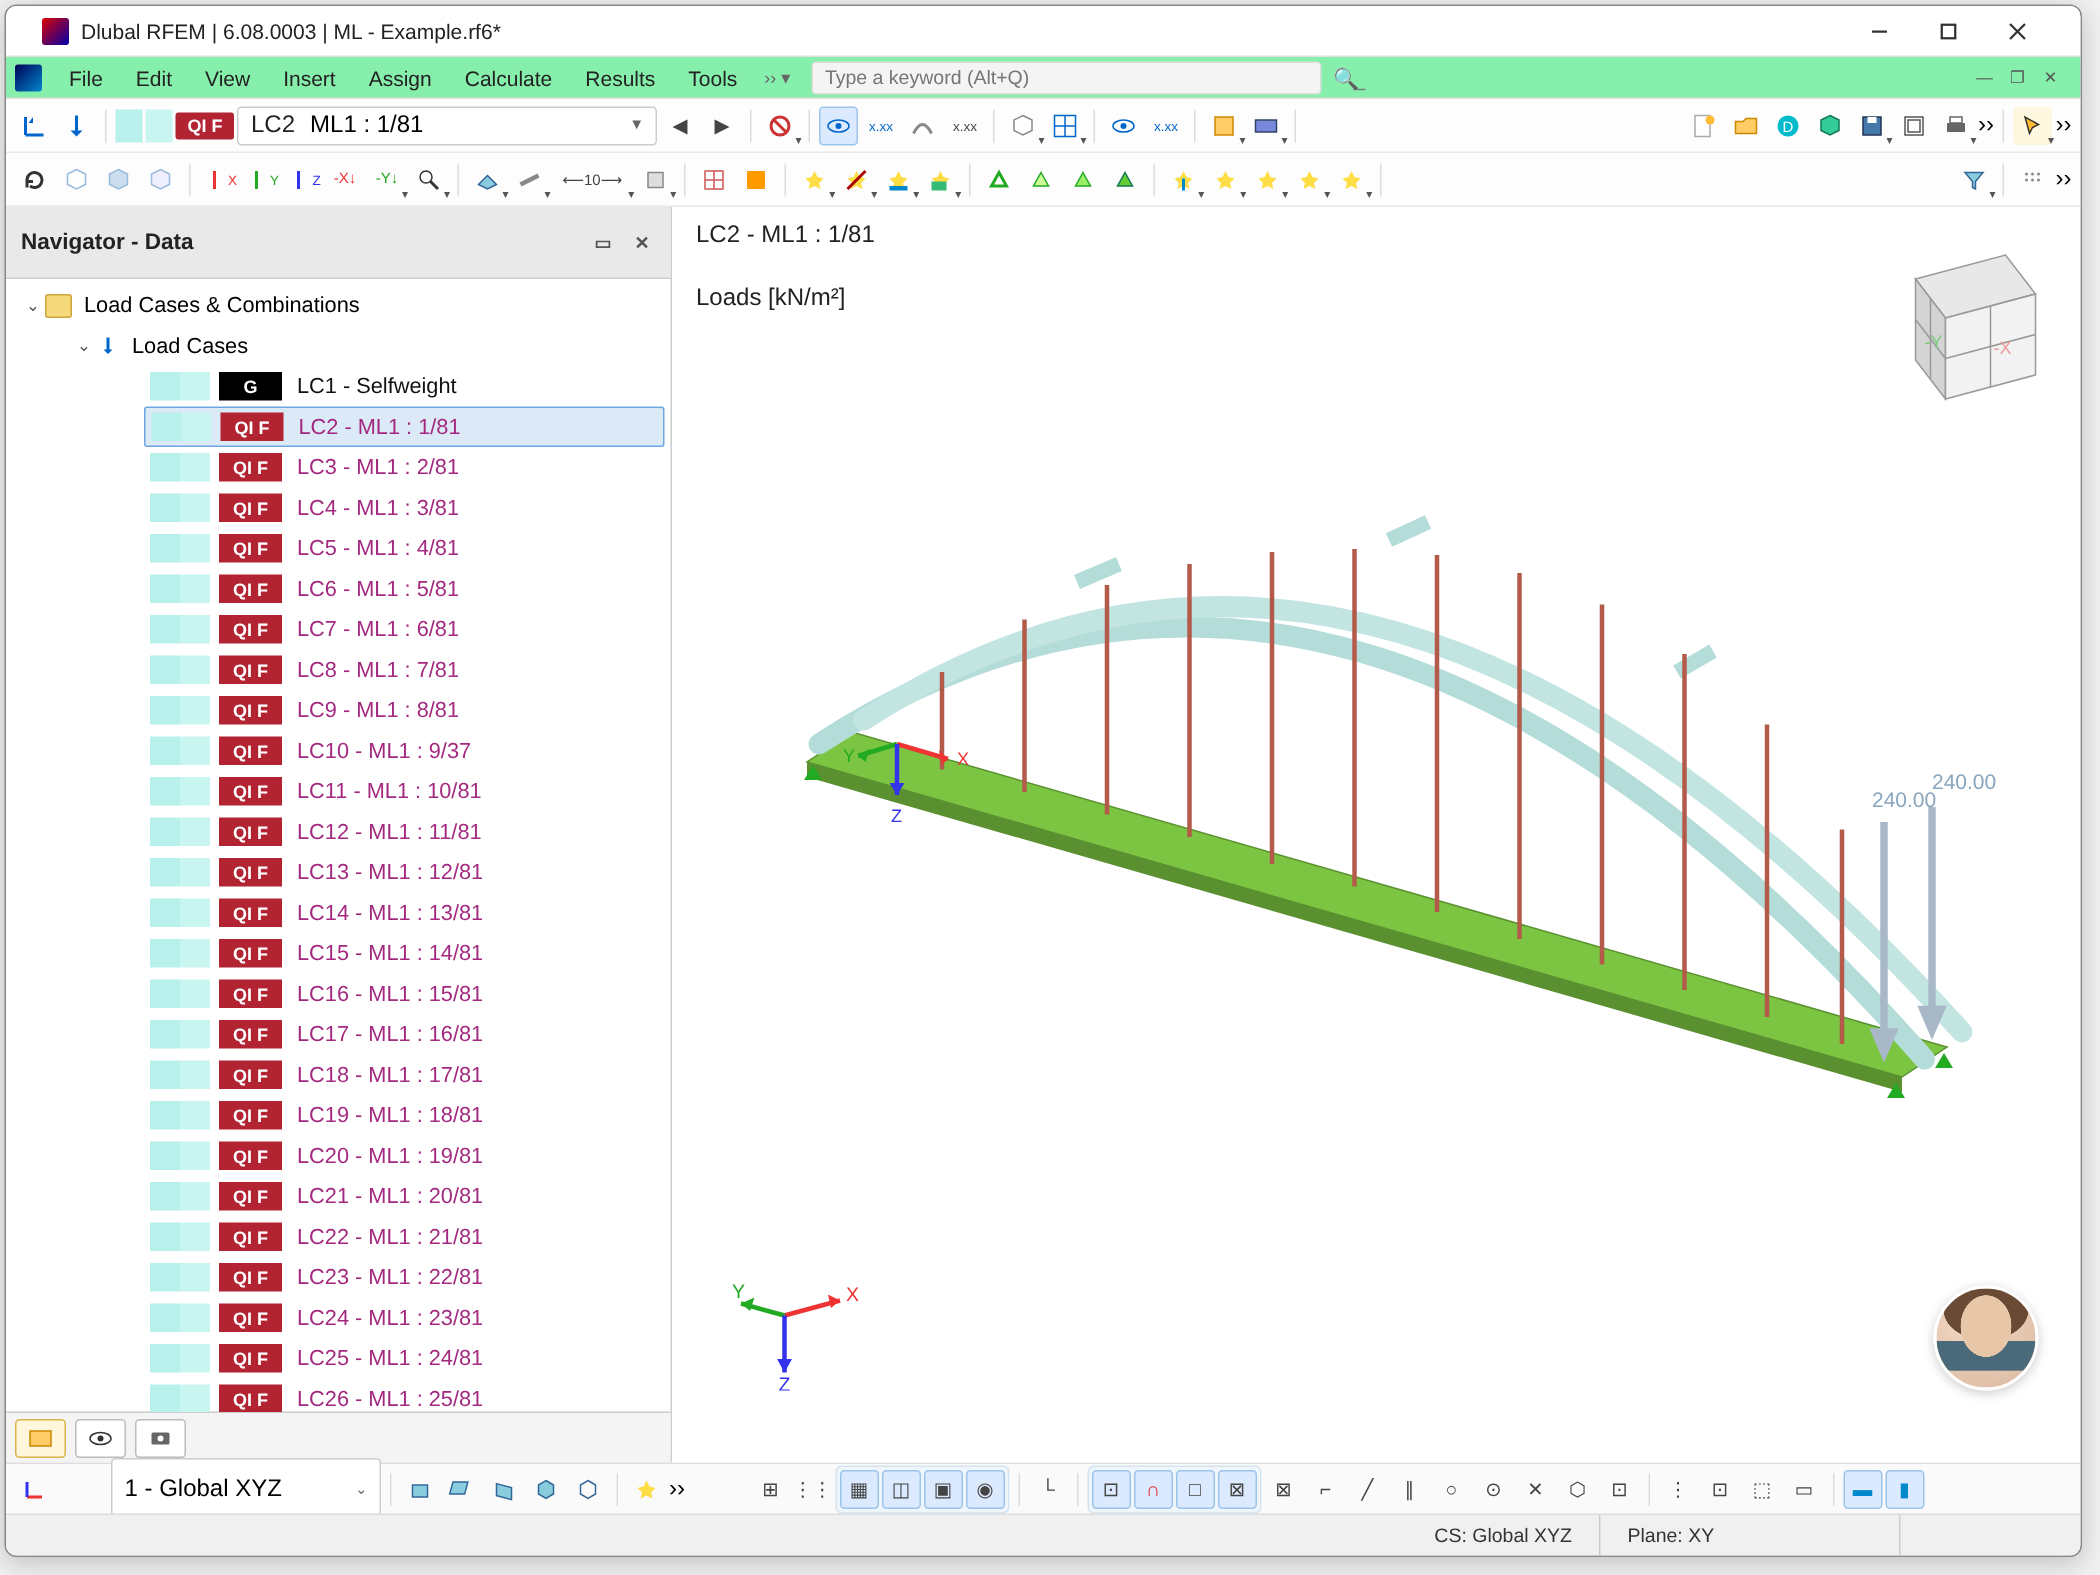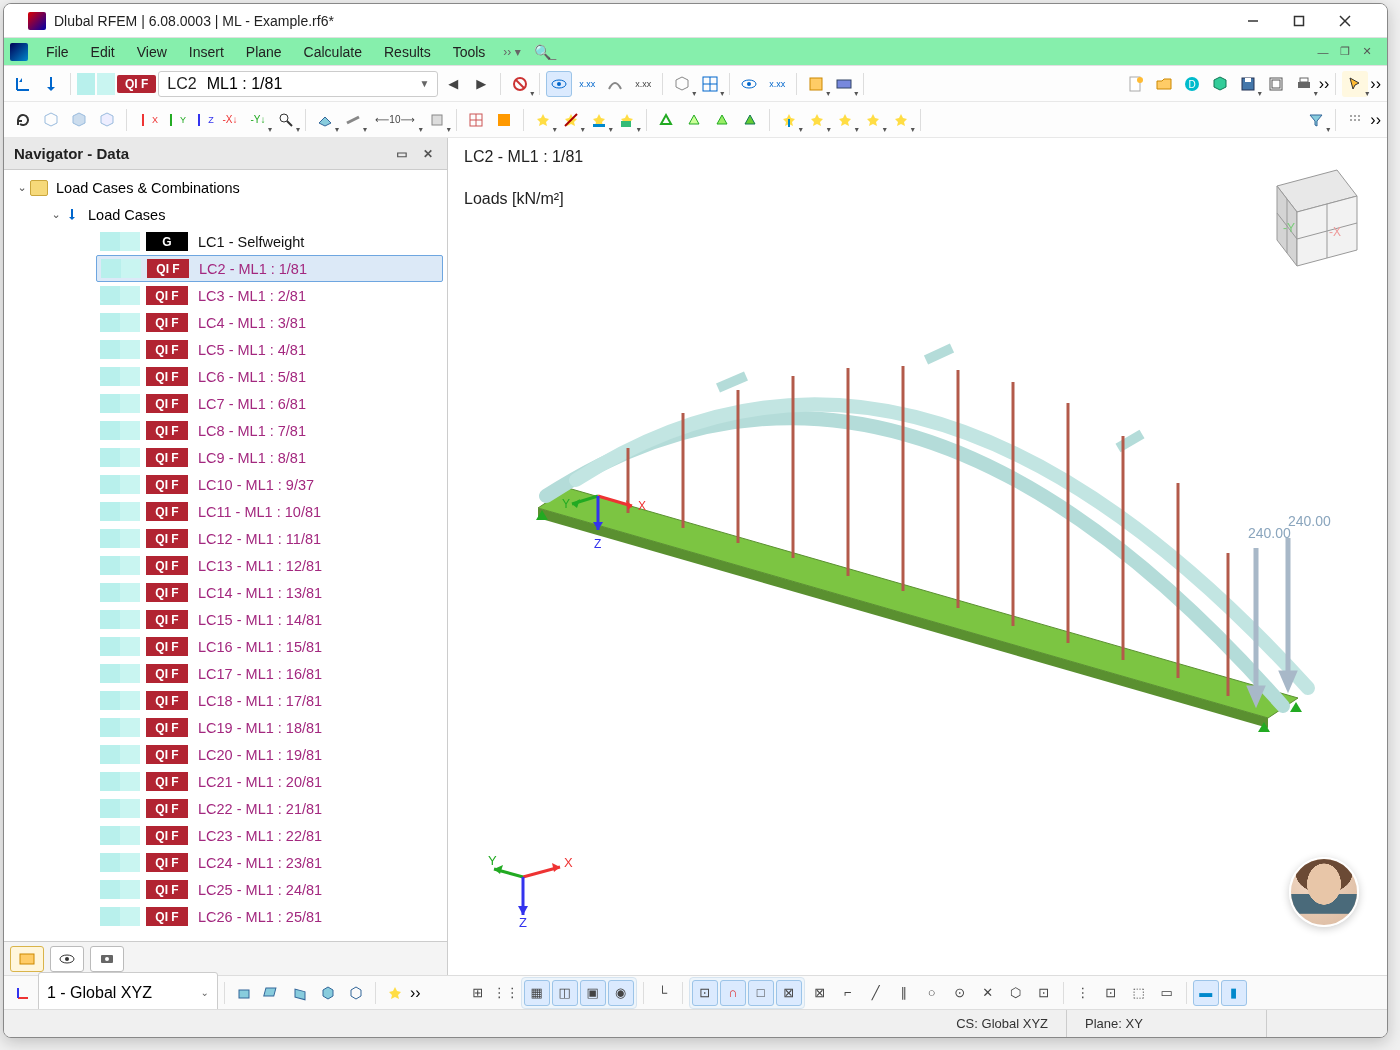--- a/index.html
+++ b/index.html
@@ -33,21 +33,21 @@
   .lc-badge { background:#b22432; color:#fff; font-size:12px; font-weight:600; padding:2px 8px; border-radius:2px;}
   .lc-dd { display:flex; align-items:center; gap:10px; padding:2px 8px; border:1px solid #ccc; border-radius:3px; height:26px; background:#fff; min-width:280px;}
   .lc-dd .caret{margin-left:auto;color:#666;font-size:10px;}
   .tbtn .dd { position:absolute; right:-2px; bottom:-2px; font-size:8px; color:#555;}
   .tbtn svg { width:18px;height:18px;}
   .mini{font-size:9px;}
 
   
   .main { flex:1; display:flex; min-height:0;}
   .nav-panel { width:444px; background:#fff; border-right:1px solid #ccc; display:flex; flex-direction:column;}
-  .nav-header { height:32px; background:#e9e9e9; display:flex; align-items:center; padding:0 10px; font-weight:600; font-size:15px; color:#222; border-bottom:1px solid #ccc;}
+  .nav-header { height:48px; background:#e9e9e9; display:flex; align-items:center; padding:0 10px; font-weight:600; font-size:15px; color:#222; border-bottom:1px solid #ccc;}
   .nav-header .panel-btns{margin-left:auto;display:flex;gap:8px;}
   .nav-header .pbtn{width:18px;height:18px;display:flex;align-items:center;justify-content:center;font-size:12px;color:#555;cursor:pointer;}
   .tree { flex:1; overflow-y:auto; padding:4px 0; position:relative;}
   .tree-row { display:flex; align-items:center; height:27px; padding-left:10px; font-size:14.5px; cursor:pointer;}
   .tree-row .exp { width:16px; text-align:center; color:#555; font-size:11px;}
   .tree-row .fold { width:18px;height:16px;background:#f6d97a;border:1px solid #caa63d;border-radius:2px;margin-right:8px;}
   .tree-row.depth1{padding-left:44px;}
   .tree-row.depth1 .lico{width:16px;height:16px;margin-right:8px;display:flex;align-items:center;justify-content:center;}
   .tree-row.depth1 .lico svg{width:14px;height:14px;}
   .lc-item { display:flex; align-items:center; height:27px; padding-left:96px; font-size:14.5px; cursor:pointer;}
@@ -78,21 +78,21 @@
   .avatar::after{content:"";position:absolute;inset:0;background:radial-gradient(ellipse 28px 34px at 50% 38%,#e8c6a8 0%,#e8c6a8 60%,transparent 61%),radial-gradient(ellipse 40px 28px at 50% 22%,#6b4a35 0%,#6b4a35 70%,transparent 71%),linear-gradient(#4a6a7a,#4a6a7a) 0 75%/100% 30% no-repeat;}
 
   .triad{position:absolute;left:40px;bottom:48px;width:90px;height:90px;}
 
   
   .bottom-tb{height:34px;background:#fafafa;border-top:1px solid #ddd;display:flex;align-items:center;padding:0 6px;gap:2px;}
   .status{height:28px;background:#f0f0f0;border-top:1px solid #ddd;display:flex;align-items:center;font-size:13px;color:#333;}
   .status .cell{padding:0 18px;border-right:1px solid #ccc;height:100%;display:flex;align-items:center;}
   .status .sp{flex:1;}
 
-  .cs-dd{display:flex;align-items:center;gap:8px;border:1px solid #ccc;background:#fff;height:42px;padding:0 8px;border-radius:3px;min-width:180px;}
+  .cs-dd{display:flex;align-items:center;gap:8px;border:1px solid #ccc;background:#fff;height:42px;padding:0 8px;border-radius:3px;min-width:180px;margin-left:36px;}
   .cs-dd .caret{margin-left:auto;font-size:10px;color:#666;}
   .grp{display:flex;align-items:center;gap:2px;border:1px solid #d6e4f0;background:#eef5fb;padding:2px;border-radius:4px;}
   .tbtn.on{background:#dbeafe;border-color:#9cc4e8;}
 
   .lc-dd span.lc2{color:#222;}
   .lc-dd span.ml{color:#000000;}
 </style>
 </head>
 <body>
 
@@ -116,22 +116,25 @@
           <svg viewBox="0 0 12 12">
             <line x1="1" y1="1" x2="11" y2="11" stroke="#333" stroke-width="1.5"></line>
             <line x1="11" y1="1" x2="1" y2="11" stroke="#333" stroke-width="1.5"></line>
           </svg>
         </div>
     </div>
   </div>
 
   <div class="menubar">
     <div class="mico"></div>
-    <div id="menu-items" style="display: contents;"><span class="menu-item">File</span><span class="menu-item">Edit</span><span class="menu-item">View</span><span class="menu-item">Insert</span><span class="menu-item">Plane</span><span class="menu-item">Calculate</span><span class="menu-item">Results</span><span class="menu-item">Tools</span></div>
+    <div id="menu-items" style="display: contents;"><span class="menu-item">File</span><span class="menu-item">Edit</span><span class="menu-item">View</span><span class="menu-item">Insert</span><span class="menu-item">Assign</span><span class="menu-item">Calculate</span><span class="menu-item">Results</span><span class="menu-item">Tools</span></div>
     <span class="chev">›› ▾</span>
+    <div class="search-box">
+      <input placeholder="Type a keyword (Alt+Q)" style="">
+    </div>
     <span class="mag">🔍̲</span>
     <div class="mdi-right">
       <span>—</span>
       <span>❐</span>
       <span>✕</span>
     </div>
   </div>
 
   <div class="toolbar">
     <div class="tbtn">

